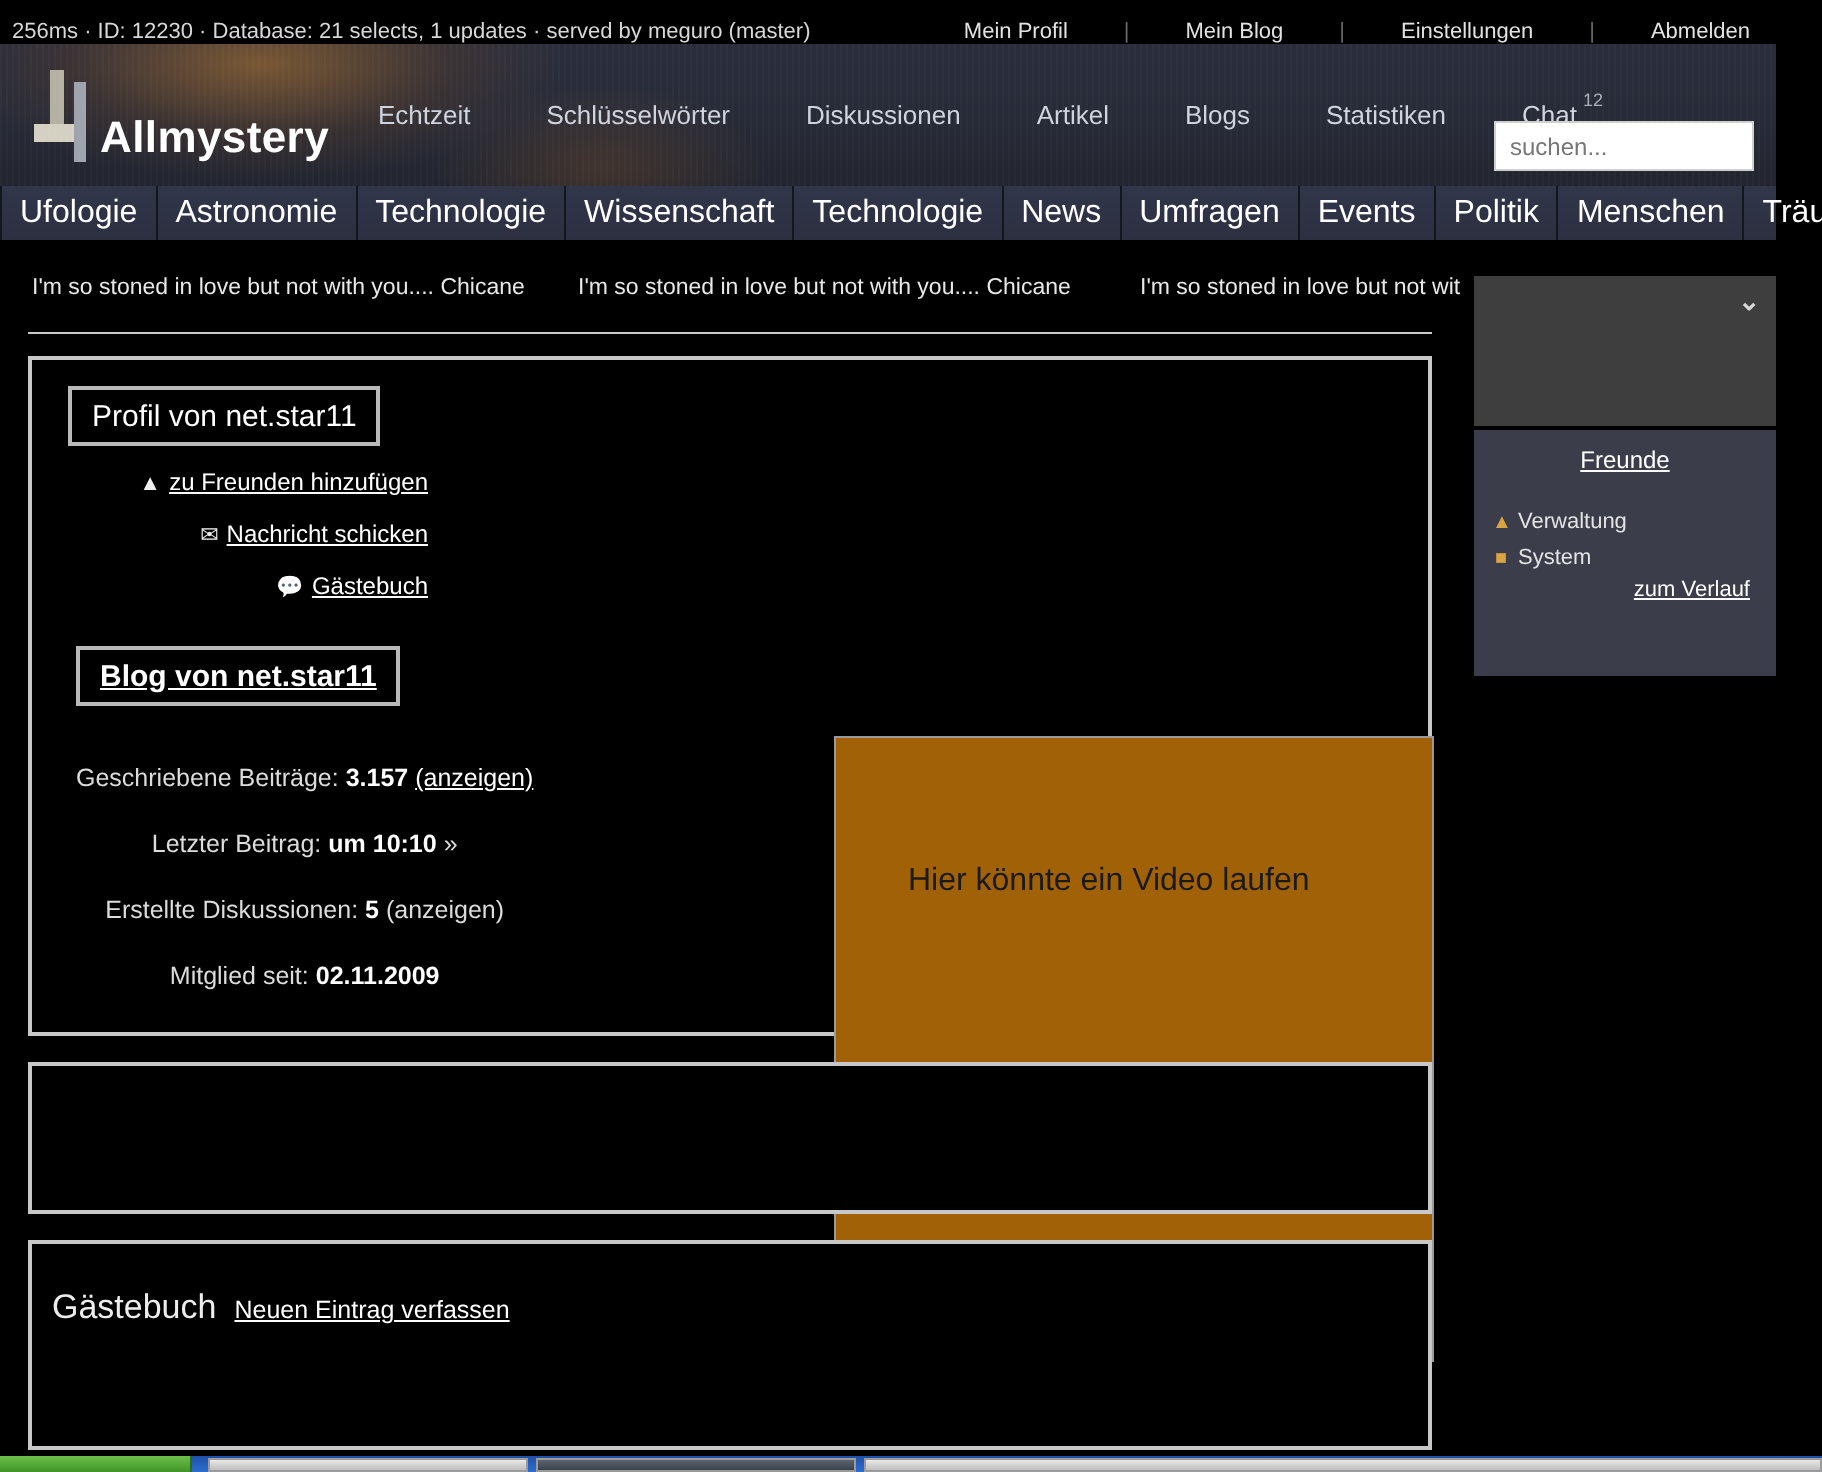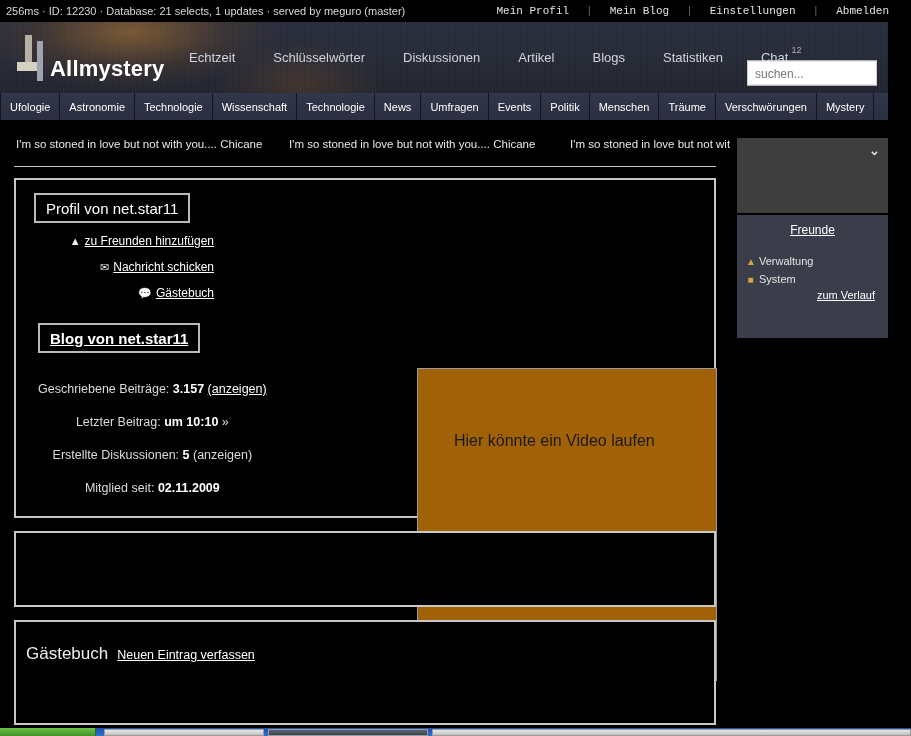--- a/index.html
+++ b/index.html
@@ -7,26 +7,26 @@
     width: 911px; height: 736px;
     background: #000;
     font-family: "Liberation Sans", sans-serif;
     overflow: hidden;
   }
 
   
   #statusbar {
     position: absolute; left: 0; top: 0; width: 911px; height: 22px;
     background: #000; color: #d8d8d8; font-size: 11px;
-    display: flex; align-items: center;
+    display: flex; align-items: flex-end;
   }
   #statusbar .left { padding-left: 6px; white-space: nowrap; }
   #statusbar .right {
-    margin-left: auto; padding-right: 10px;
-    display: flex; align-items: center; gap: 5px; font-family: Liberation Mono, monospace;
+    margin-left: auto; padding-right: 24px;
+    display: flex; align-items: center; gap: 16px;
   }
   #statusbar .right a {
     color: #e2e2e2; text-decoration: none; padding: 0 12px;
     white-space: nowrap;
   }
   #statusbar .right .sep { color: #666; }
 
   
   #header {
     position: absolute; left: 0; top: 22px; width: 888px; height: 71px;
@@ -74,21 +74,21 @@
     position:absolute; right:0; top:22px; width:23px; height:71px; background:#000;
   }
 
   
   #catbar {
     position: absolute; left: 0; top: 93px; width: 888px; height: 27px;
     background: linear-gradient(180deg,#32364a 0%, #2b2f40 100%);
     display: flex; align-items: stretch;
   }
   #catbar a {
-    color: #ffffff; font-size: 11px; text-decoration: none;
+    color: #ffffff; font-size: 16px; text-decoration: none;
     display: flex; align-items: center; padding: 0 9px;
     border-right: 1px solid #14161e;
     white-space: nowrap;
     text-align: right;
   }
   #catbar a:first-child { border-left: 1px solid #14161e; }
 
   
   #ticker {
     position: absolute; left: 0; top: 132px; width: 730px; height: 32px;

